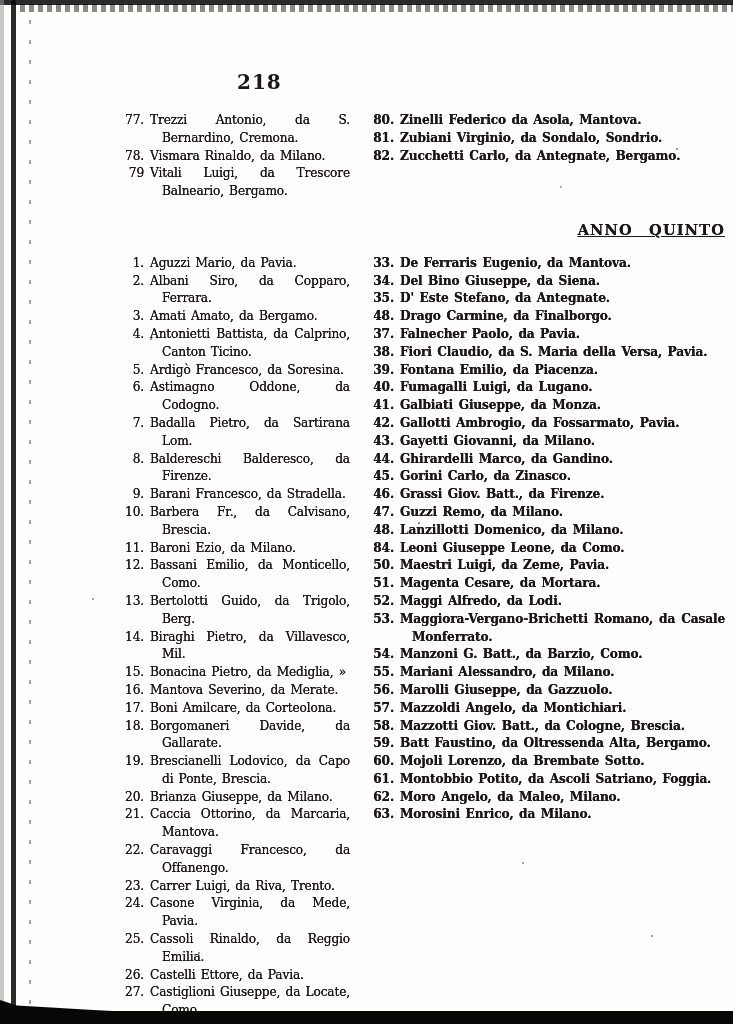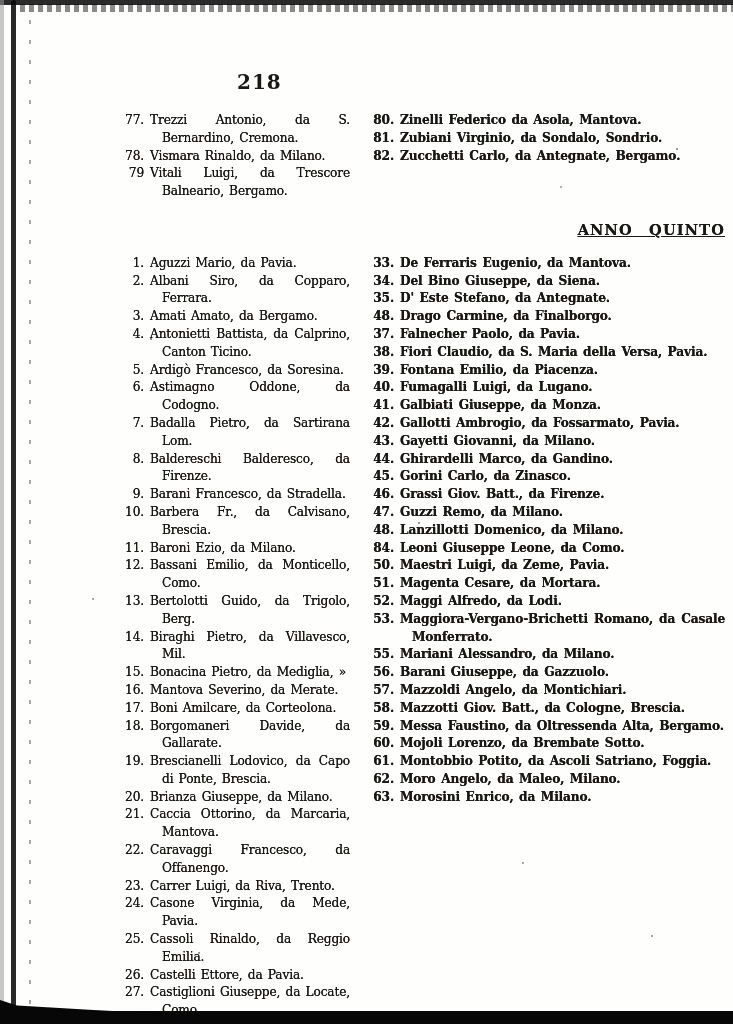--- a/index.html
+++ b/index.html
@@ -291,38 +291,42 @@
   </div>
           <div class="entry">
     <span class="e-num">52.</span>
     <span class="e-text">Maggi Alfredo, da Lodi.</span>
   </div>
           <div class="entry">
     <span class="e-num">53.</span>
     <span class="e-text">Maggiora-Vergano-Brichetti Romano, da Casale Monferrato.</span>
   </div>
           <div class="entry">
+    <span class="e-num">54.</span>
+    <span class="e-text">Manzoni G. Batt., da Barzio, Como.</span>
+  </div>
+          <div class="entry">
     <span class="e-num">55.</span>
     <span class="e-text">Mariani Alessandro, da Milano.</span>
   </div>
           <div class="entry">
     <span class="e-num">56.</span>
-    <span class="e-text">Barani Giuseppe, da Gazzuolo.</span>
+    <span class="e-text">Marolli Giuseppe, da Gazzuolo.</span>
   </div>
           <div class="entry">
     <span class="e-num">57.</span>
     <span class="e-text">Mazzoldi Angelo, da Montichiari.</span>
   </div>
           <div class="entry">
     <span class="e-num">58.</span>
     <span class="e-text">Mazzotti Giov. Batt., da Cologne, Brescia.</span>
   </div>
           <div class="entry">
     <span class="e-num">59.</span>
-    <span class="e-text">Messa Faustino, da Oltressenda Alta, Bergamo.</span>
+    <span class="e-text">Batt Faustino, da Oltressenda Alta, Bergamo.</span>
   </div>
           <div class="entry">
     <span class="e-num">60.</span>
     <span class="e-text">Mojoli Lorenzo, da Brembate Sotto.</span>
   </div>
           <div class="entry">
     <span class="e-num">61.</span>
     <span class="e-text">Montobbio Potito, da Ascoli Satriano, Foggia.</span>
   </div>
           <div class="entry">

